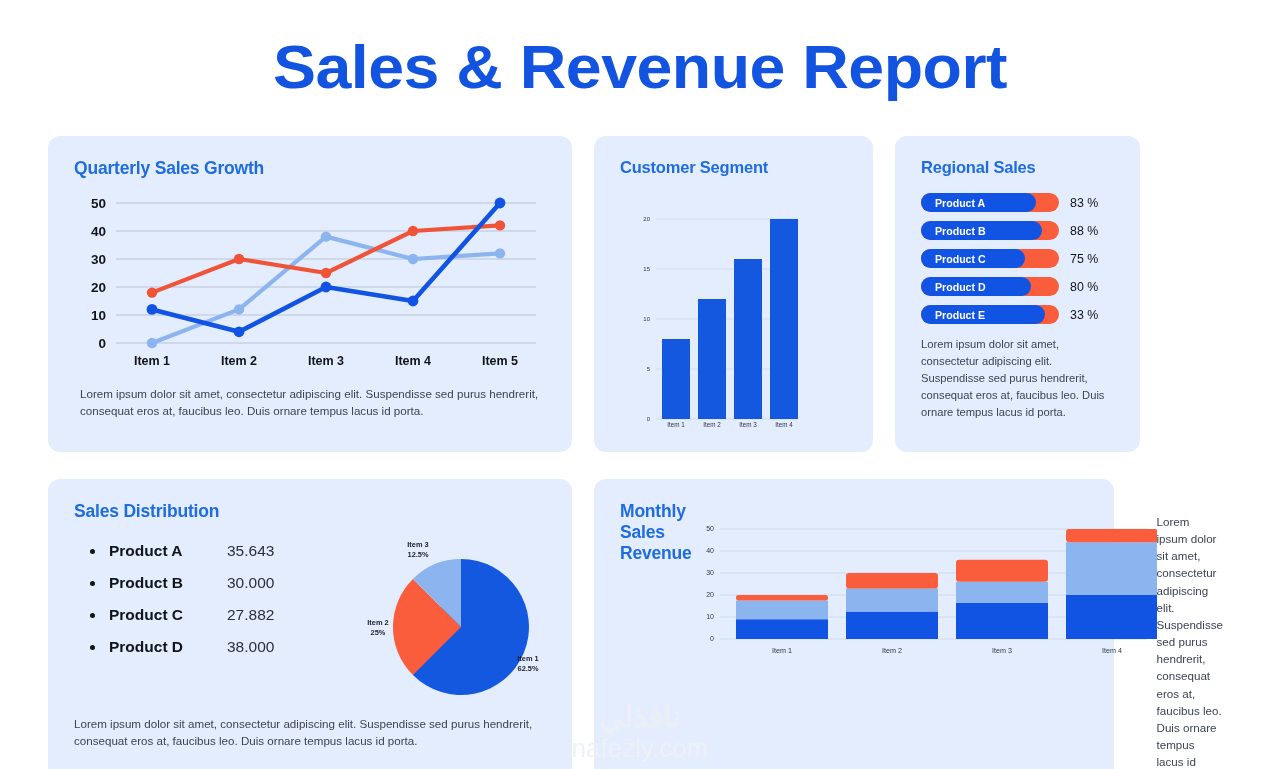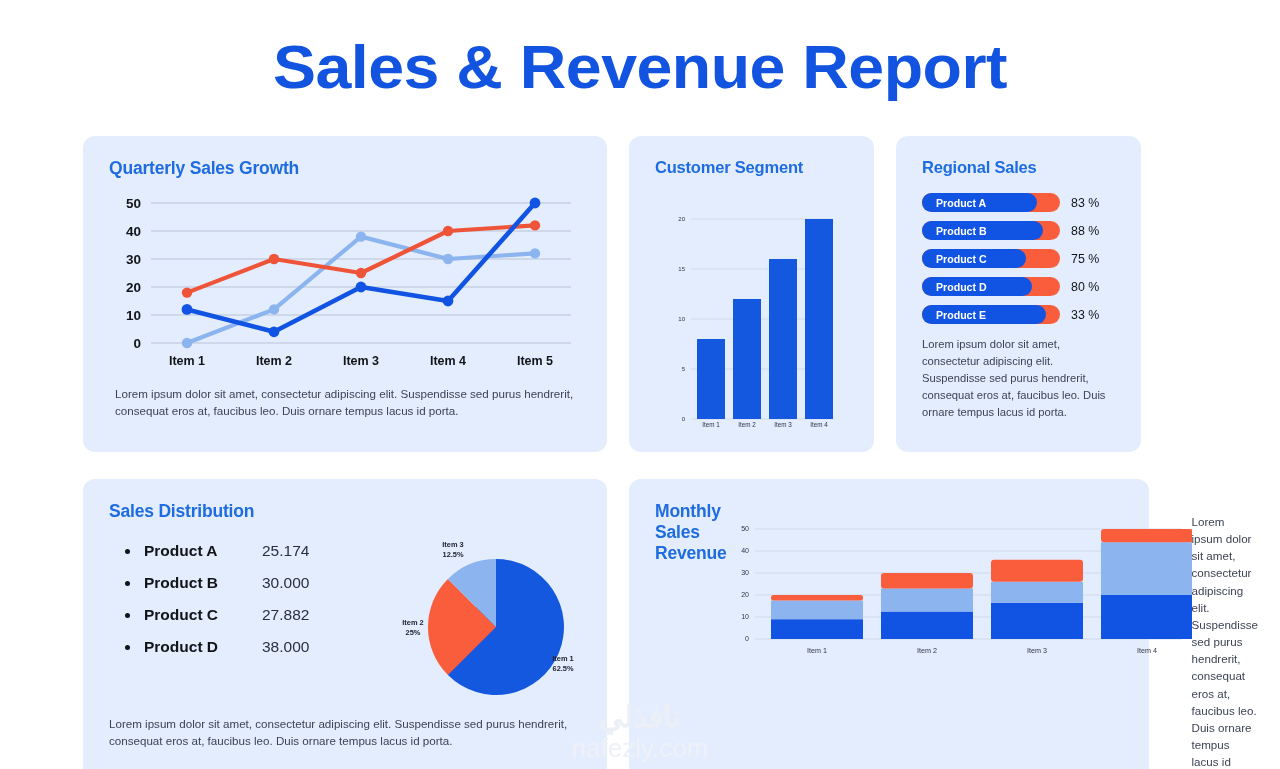--- a/index.html
+++ b/index.html
@@ -15,21 +15,21 @@
     text-align: center;
     font-size: 62px;
     line-height: 1;
     font-weight: 700;
     color: #1254e0;
     letter-spacing: -0.5px;
     padding-top: 36px;
     transform: scaleX(1.04);
   }
 
-  .grid-row { display: flex; gap: 22px; padding: 0 83px; border-radius: 24px; }
+  .grid-row { display: flex; gap: 22px; padding: 0 48px; border-radius: 24px; }
   .row-1 { margin-top: 38px; align-items: stretch; }
   .row-2 { margin-top: 27px; align-items: stretch; }
 
   .card {
     background: #e4edfd;
     border-radius: 12px;
     padding: 22px 26px 20px 26px;
     position: relative;
   }
   .card-title {
@@ -47,21 +47,21 @@
   .card-note.tight { font-size: 11.2px; line-height: 1.52; }
 
   
   .c-line { width: 524px; }
   .line-wrap { position: relative; height: 178px; margin-top: 14px; }
   .line-svg { display: block; }
   .ylab, .xlab { font-size: 12.5px; fill: #111418; font-weight: 700; }
   .ylab { font-size: 13.5px; }
 
   
-  .c-seg { width: 245px; }
+  .c-seg { width: 279px; }
   .seg-chart { margin-top: 26px; }
   .tiny { font-size: 6px; fill: #2f3444; }
   .tiny-x { font-size: 6.3px; fill: #2f3444; }
 
   
   .c-reg { width: 245px; }
   .reg-list { margin-top: 16px; }
   .reg-row { display: flex; align-items: center; margin-bottom: 9px; }
   .reg-track {
     position: relative;
@@ -276,21 +276,21 @@
 
   <div class="grid-row row-2">
 
     <div class="card c-dist">
       <div class="card-title">Sales Distribution</div>
       <div class="dist-body">
         <div class="dist-left">
           <div class="dist-item">
             <span class="bullet"></span>
             <span class="dist-name">Product A</span>
-            <span class="dist-val">25.174</span>
+            <span class="dist-val">35.643</span>
           </div>
           <div class="dist-item">
             <span class="bullet"></span>
             <span class="dist-name">Product B</span>
             <span class="dist-val">30.000</span>
           </div>
           <div class="dist-item">
             <span class="bullet"></span>
             <span class="dist-name">Product C</span>
             <span class="dist-val">27.882</span>

